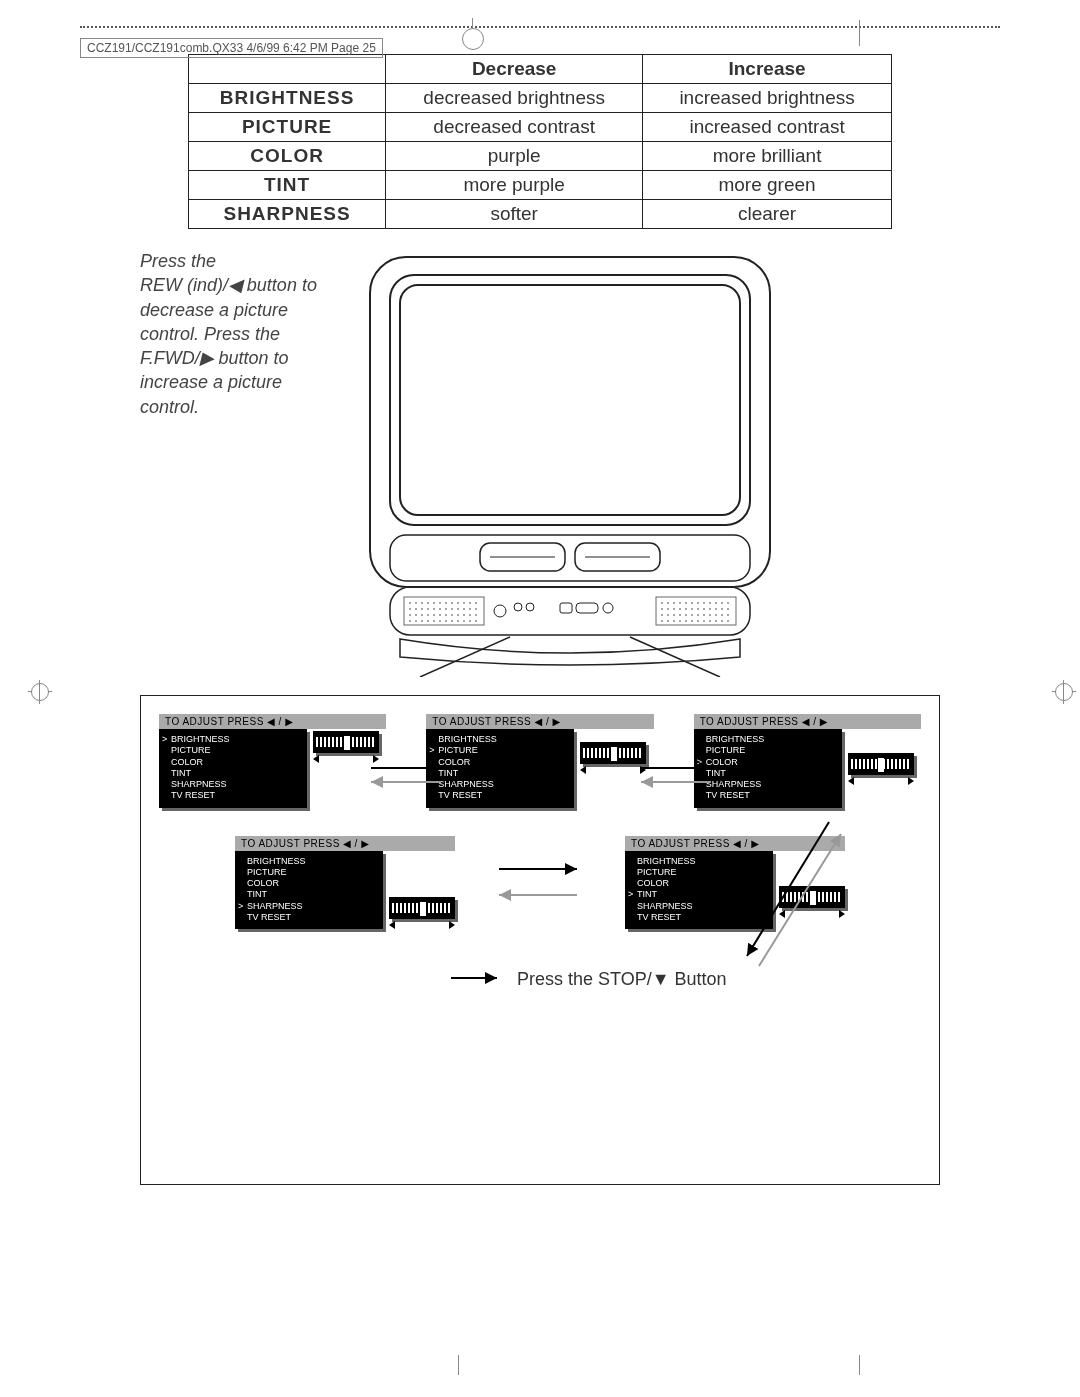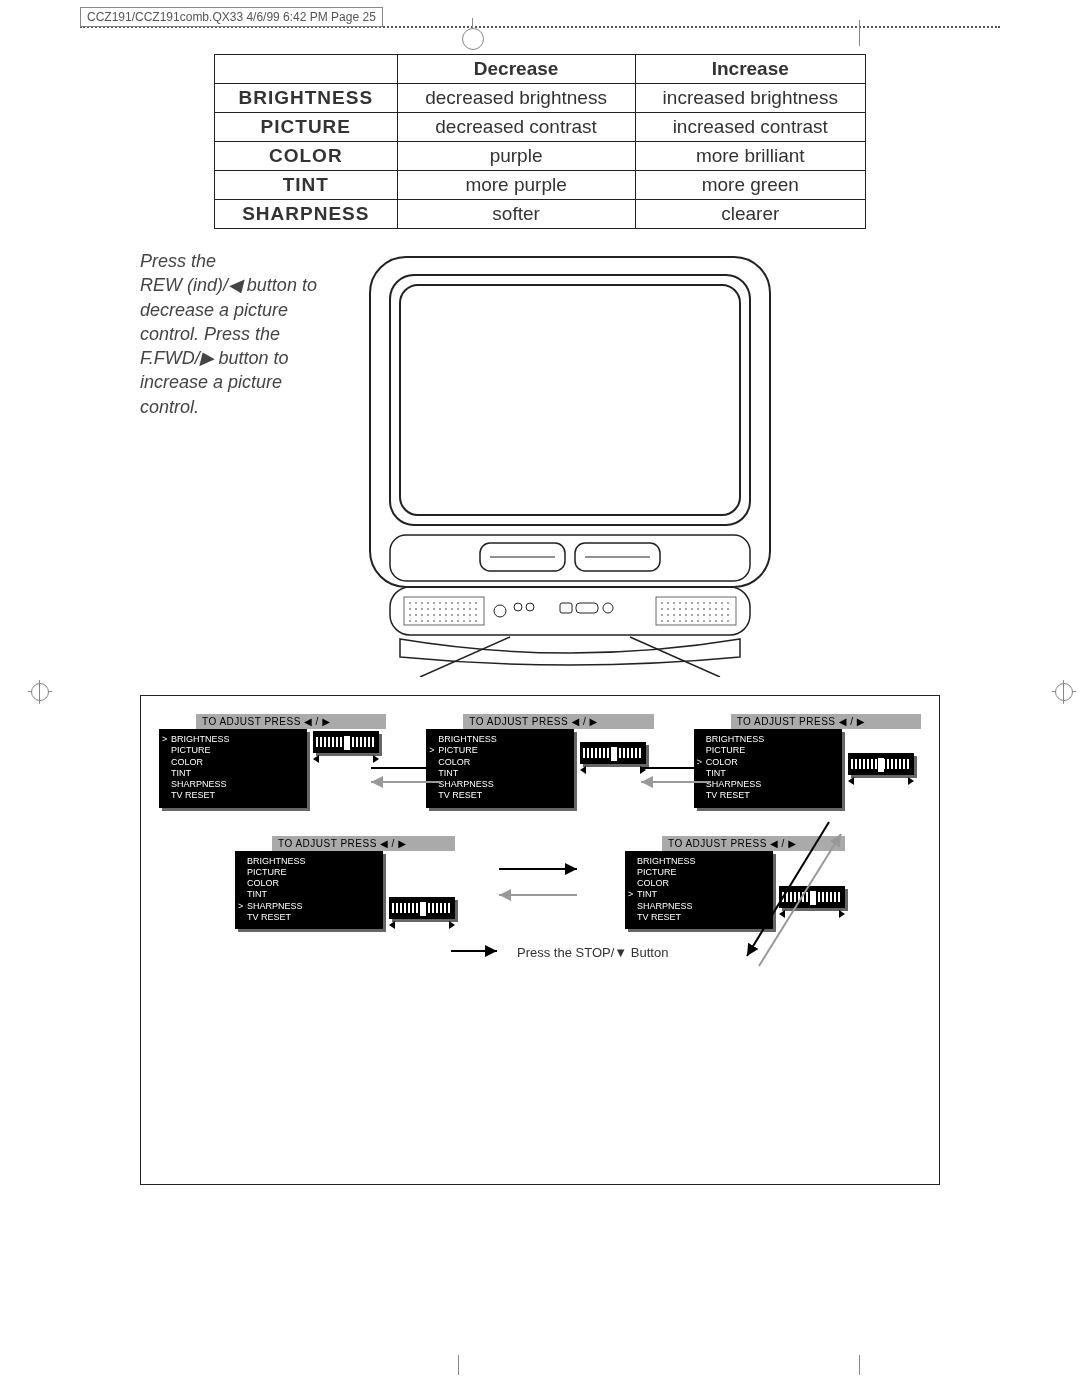--- a/index.html
+++ b/index.html
@@ -13,21 +13,21 @@
   .page {
     width: 1080px;
     height: 1397px;
     position: relative;
     box-sizing: border-box;
     padding: 20px 80px 40px 80px;
   }
   
   .print-header {
     position: absolute;
-    top: 7px;
+    top: 38px;
     left: 80px;
     font-size: 12px;
     color: #555;
   }
   .print-header .box {
     border: 1px solid #888;
     padding: 2px 6px;
     display: inline-block;
   }
   .crop-top {
@@ -83,21 +83,21 @@
     margin-top: 6px;
     border: none;
     border-top: 2px dotted #555;
     width: 100%;
   }
 
   
   table.controls {
     margin: 26px auto 18px auto;
     border-collapse: collapse;
-    width: 652px;
+    width: 704px;
     font-size: 19px;
     color:#333;
   }
   table.controls td, table.controls th {
     border: 1.5px solid #222;
     padding: 3px 10px;
     text-align: center;
   }
   table.controls th { font-weight: bold; }
   table.controls td.rowlabel {
@@ -142,21 +142,20 @@
   .osd-group { width: 250px; }
 
   .osd-header {
     background: #aaa;
     color: #000;
     font-size: 10px;
     padding: 2px 6px;
     display:flex; align-items:center; gap:4px;
     justify-content: flex-start;
     letter-spacing: 0.5px;
-    margin-left: 37px;
   }
   .osd-panel {
     position: relative;
     background: #000;
     color: #fff;
     font-size: 9px;
     line-height: 1.25;
     padding: 5px 6px 6px 12px;
     box-shadow: 3px 3px 0 #666;
     width: 130px;
@@ -182,22 +181,22 @@
   }
   .mini-bar .knob{
     position:absolute; top:-1px; width:4px; height:12px; background:#fff; border:1px solid #fff;
     left: var(--pos,50%);
   }
   .tri-left-b  { width:0;height:0;border-top:4px solid transparent;border-bottom:4px solid transparent;border-right:6px solid #000; display:inline-block;}
   .tri-right-b { width:0;height:0;border-top:4px solid transparent;border-bottom:4px solid transparent;border-left:6px solid #000; display:inline-block;}
   .flow-stack { width: 90px; display:flex; flex-direction:column; gap:8px; align-items:center; }
 
   .legend {
-    margin: 15px 0 0 290px;
-    font-size: 13px;
+    margin: 40px 0 0 290px;
+    font-size: 18px;
     color:#333;
   }
   .legend .row { display:flex; align-items:center; gap: 14px; margin-bottom: 10px;}
   .legend .arrow { display:inline-block; width:54px; }
 
   
   .tv-svg { width: 100%; height: 100%; }
 
   
   .callout-arrow{

